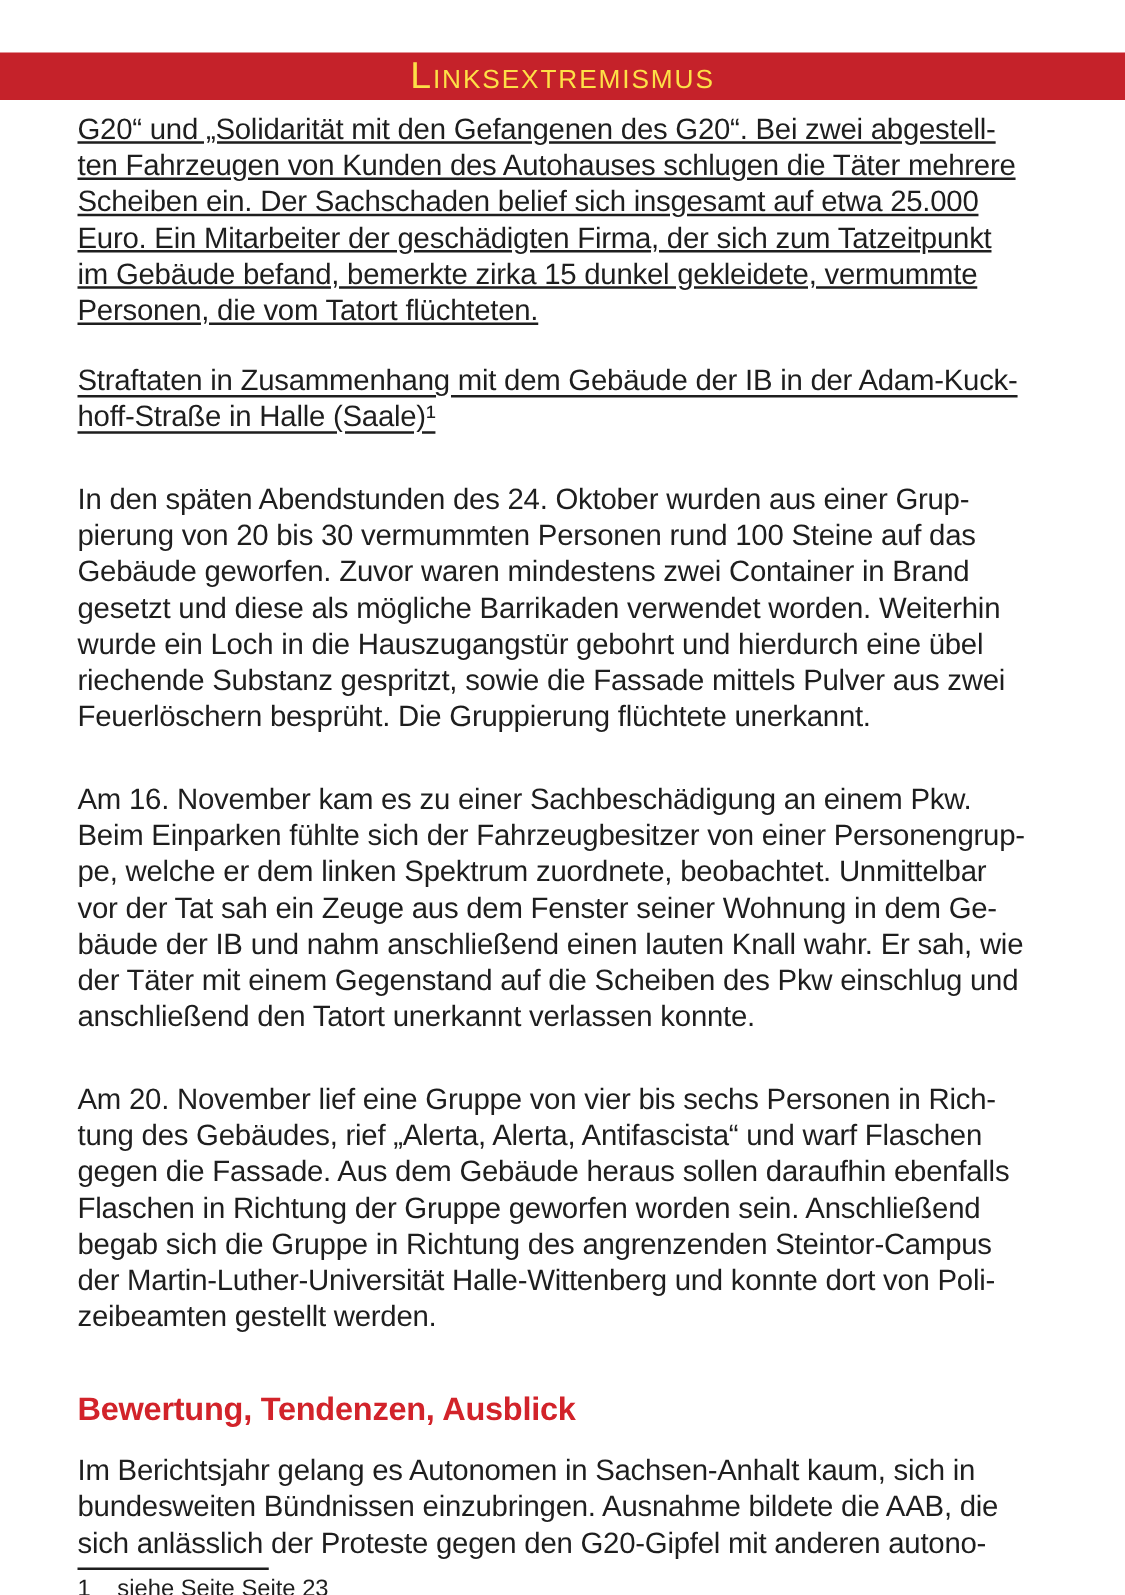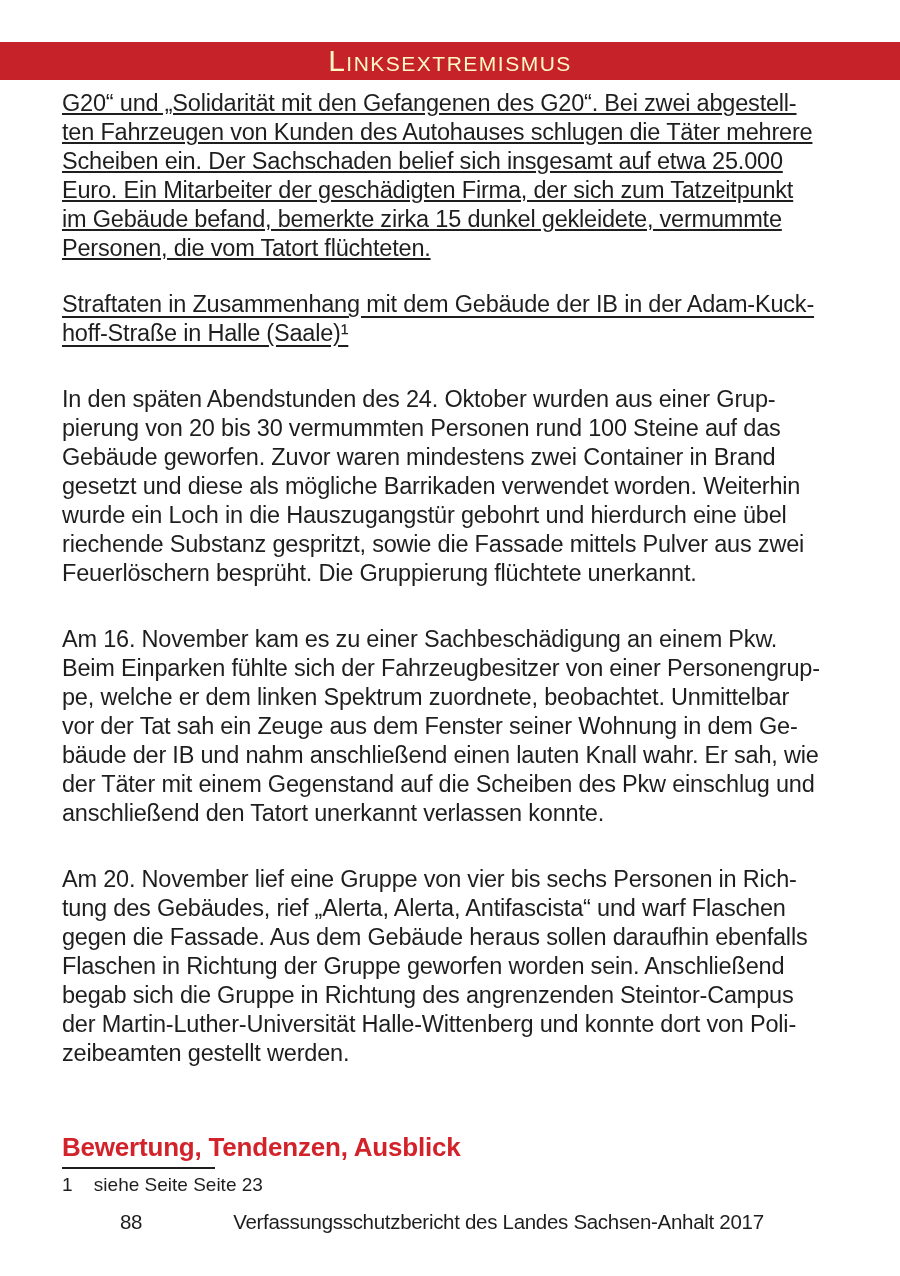--- a/index.html
+++ b/index.html
@@ -48,21 +48,21 @@
     letter-spacing: -0.2px;
     font-weight: 400;
     text-decoration: underline;
     text-underline-offset: 4px;
     margin-top: 27px;
   }
   .subheading {
     font-size: 26px;
     line-height: 30px;
     font-weight: 700;
-    margin-top: 64px;
+    margin-top: 44px;
     letter-spacing: -0.2px;
   }
   .para-last { margin-top: 20px; }
   .footnote-block {
     padding-left: 62px;
     margin-top: 5px;
   }
   .footnote-rule {
     width: 153px;
     border-top: 2px solid #1e1e1e;
@@ -82,21 +82,21 @@
     letter-spacing: -0.3px;
     display: flex;
     align-items: baseline;
   }
   .footer-title { margin-left: 91px; }
 </style>
 </head>
 <body>
 
 <header class="banner" style="background: rgb(197, 34, 42);">
-  <span class="banner-text" style="color: #fef9c3;">Linksextremismus</span>
+  <span class="banner-text" style="color: #fde047;">Linksextremismus</span>
 </header>
 
 <main class="content">
   <p class="body-text para-1">G20“ und „Solidarität mit den Gefangenen des G20“. Bei zwei abgestell-
 ten Fahrzeugen von Kunden des Autohauses schlugen die Täter mehrere
 Scheiben ein. Der Sachschaden belief sich insgesamt auf etwa 25.000
 Euro. Ein Mitarbeiter der geschädigten Firma, der sich zum Tatzeitpunkt
 im Gebäude befand, bemerkte zirka 15 dunkel gekleidete, vermummte
 Personen, die vom Tatort flüchteten.</p>
 
@@ -122,20 +122,23 @@
   <p class="body-text para">Am 20. November lief eine Gruppe von vier bis sechs Personen in Rich-
 tung des Gebäudes, rief „Alerta, Alerta, Antifascista“ und warf Flaschen
 gegen die Fassade. Aus dem Gebäude heraus sollen daraufhin ebenfalls
 Flaschen in Richtung der Gruppe geworfen worden sein. Anschließend
 begab sich die Gruppe in Richtung des angrenzenden Steintor-Campus
 der Martin-Luther-Universität Halle-Wittenberg und konnte dort von Poli-
 zeibeamten gestellt werden.</p>
 
   <h3 class="subheading" style="color: rgb(210, 35, 42);">Bewertung, Tendenzen, Ausblick</h3>
 
+  <p class="body-text para-last">Im Berichtsjahr gelang es Autonomen in Sachsen-Anhalt kaum, sich in
+bundesweiten Bündnissen einzubringen. Ausnahme bildete die AAB, die
+sich anlässlich der Proteste gegen den G20-Gipfel mit anderen autono-</p>
 </main>
 
 <div class="footnote-block">
   <div class="footnote-rule"></div>
   <div class="footnote-line">
     <span class="footnote-marker">1</span>
     <span class="footnote-text">siehe Seite Seite 23</span>
   </div>
 </div>
 

